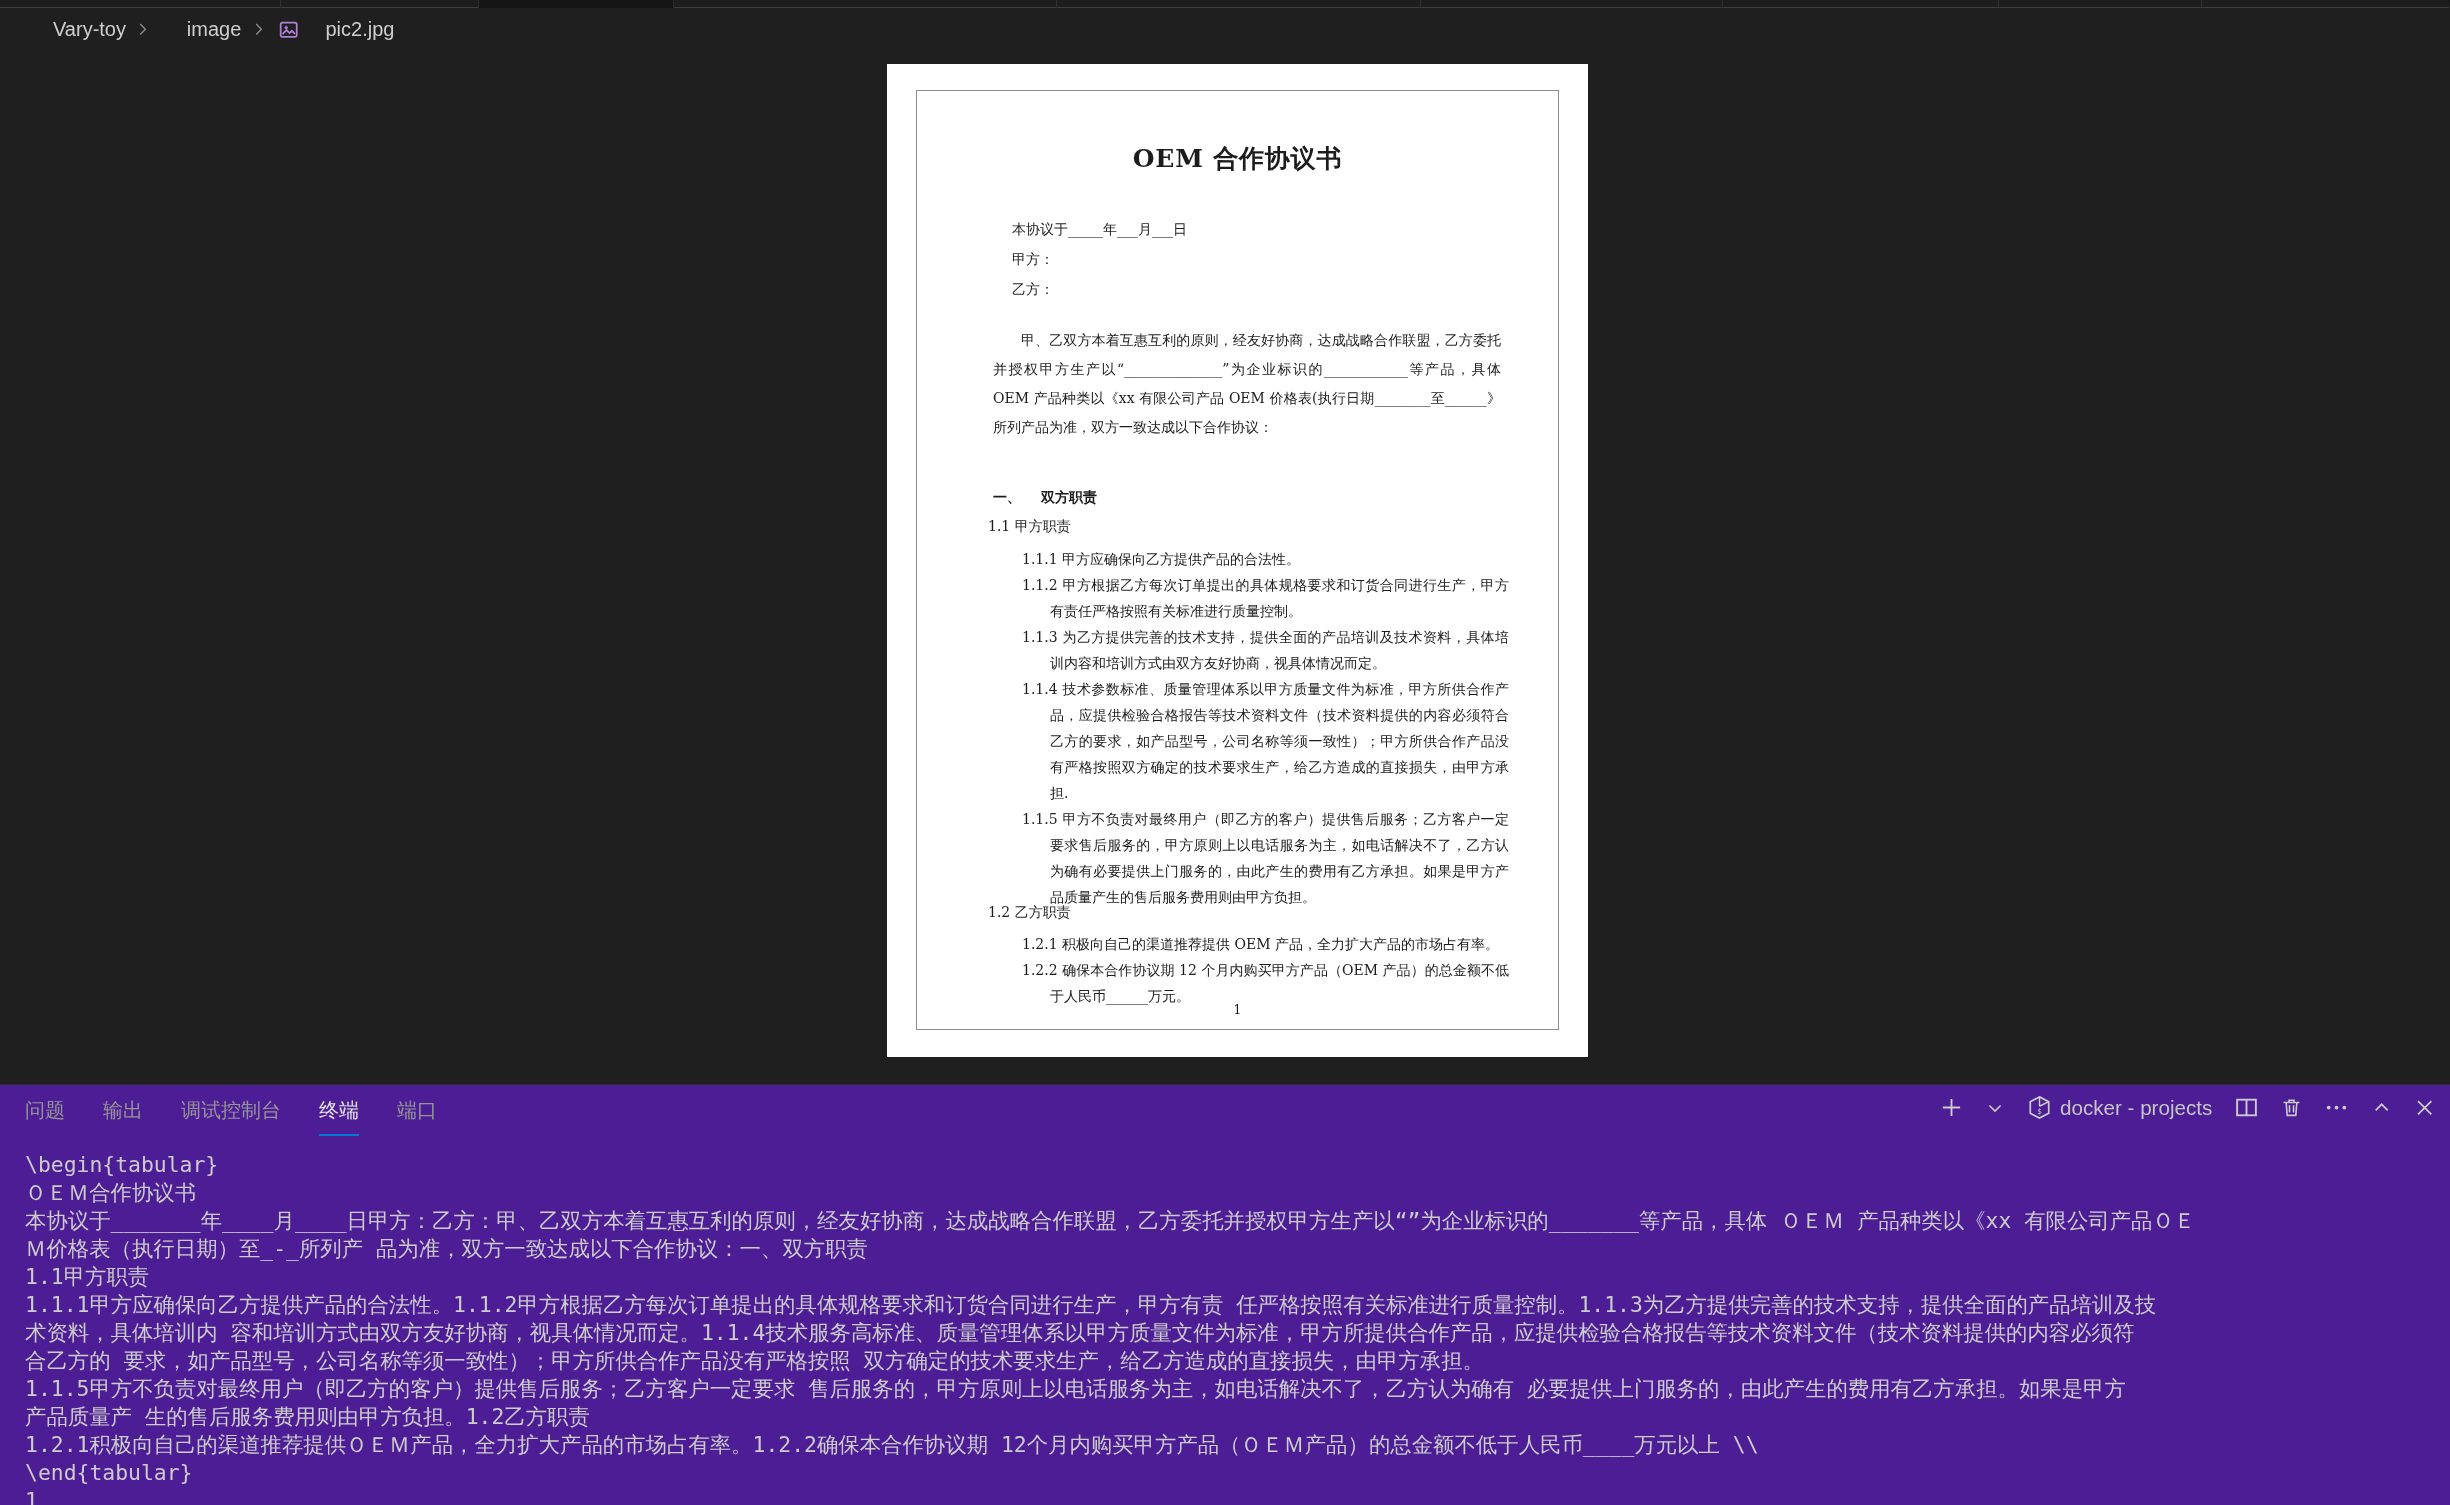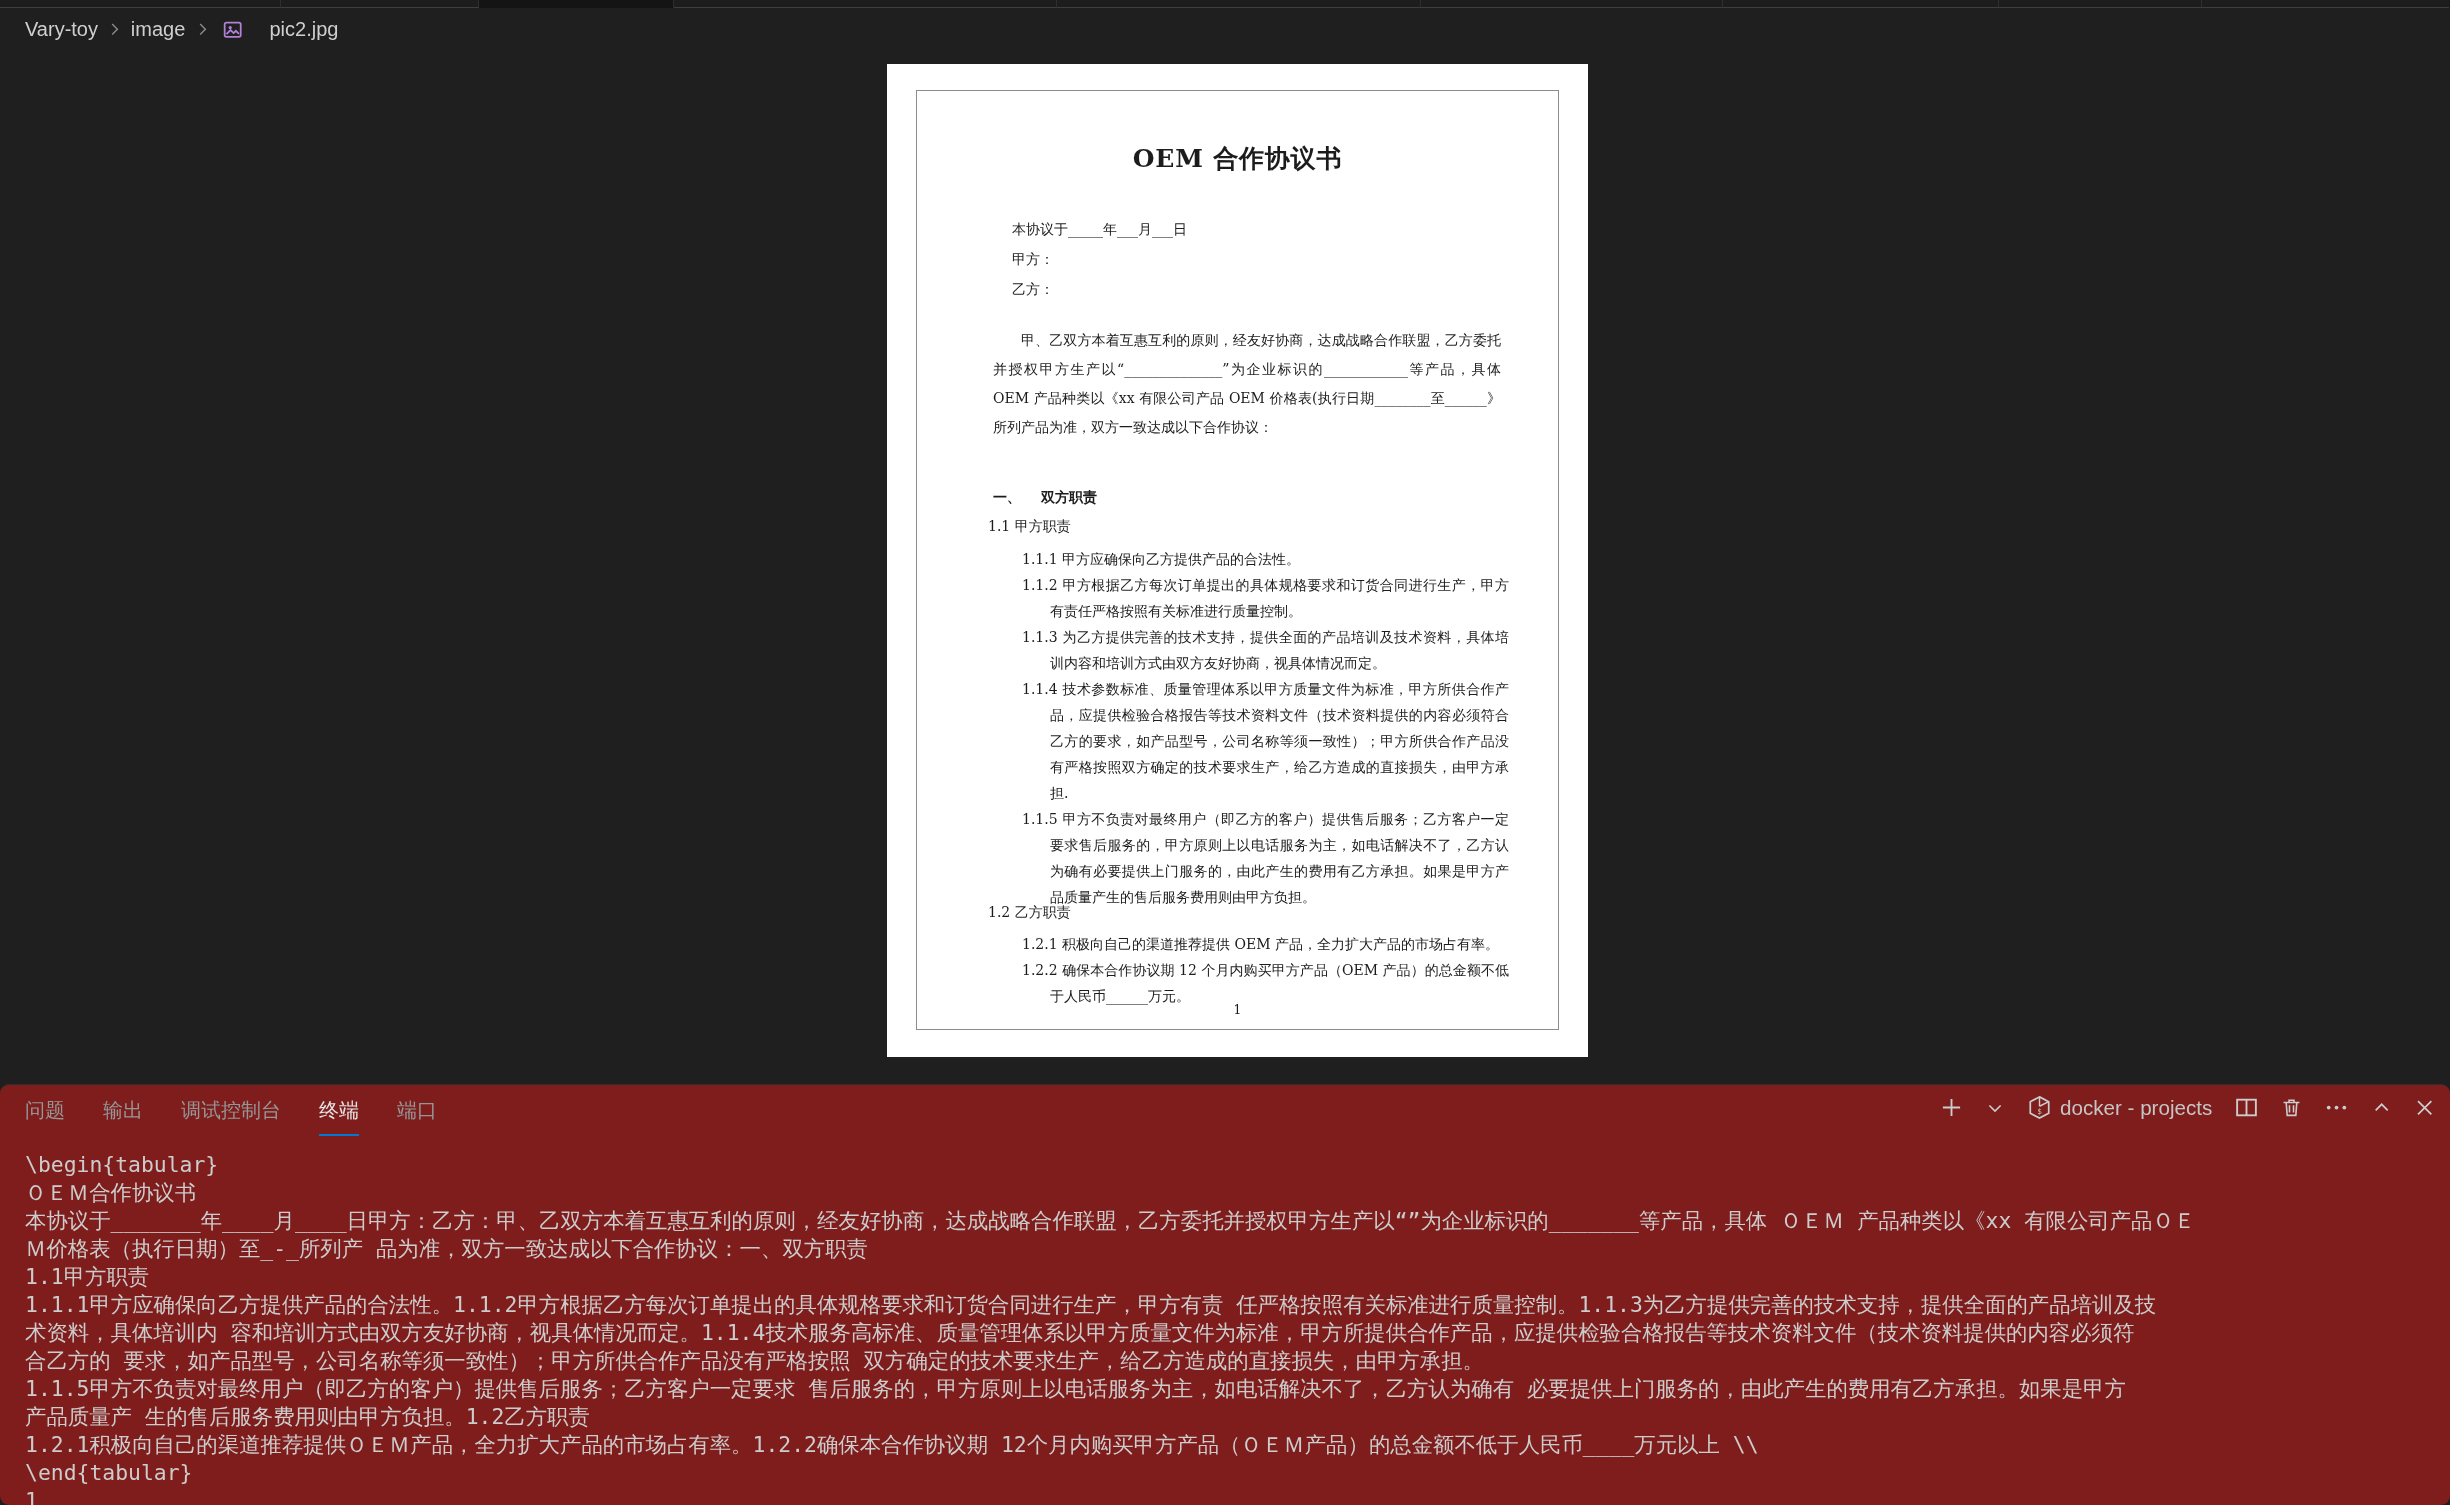--- a/index.html
+++ b/index.html
@@ -8,21 +8,21 @@
 
   
   .tabstrip { display:flex; height:8.2px; background:#181818; }
   .tseg { height:8.2px; background:#1d1d1d; border-right:0.8px solid #2f2f2f;
           border-bottom:0.8px solid #3e3e3e; }
   .tseg.active { background:#141414; border-bottom-color:transparent; }
 
   
   .breadcrumbs { height:43px; display:flex; align-items:center; padding-left:25px;
                  background:#1f1f1f; color:#cfcfcf; font-size:20px; }
-  .crumb { cursor:pointer; }
+  .crumb { cursor:pointer;margin-left:28px; }
   .crumb-sep { margin:0 8.2px; display:flex; align-items:center; }
   .crumb-file { display:flex; align-items:center;gap:20px; }
   .crumb-file .ic { margin:0 6.6px 0 3.3px; display:flex; }
 
   
   .editor { position:absolute; left:0; top:51px; width:2450px; height:1033px;
             background:#1f1f1f; }
   .image-canvas { position:absolute; left:887px; top:13px; width:701px; height:993px;
                   background:#ffffff;padding-left:32px; }
   .page { position:absolute; left:29px; top:26px; width:643px; height:940px;
@@ -38,21 +38,21 @@
   .doc-sub1  { position:absolute; left:71px; top:427px; }
   .doc-items1{ position:absolute; left:105px; top:455px; width:487px; }
   .doc-sub2  { position:absolute; left:71px; top:813px; }
   .doc-items2{ position:absolute; left:105px; top:840px; width:487px; }
   .doc-item  { padding-left:28px; text-indent:-28px; line-height:26px; text-align:justify; }
   .doc-pagenum { position:absolute; left:0; top:912px; width:100%; text-align:center;
                  font-size:12.3px; }
 
   
   .panel { position:absolute; left:0; top:1084px; width:2450px; height:421px;
-           background:#7f1d1d; border-top:0.8px solid #2e2e2e;border-radius:9px; }
+           background:#4c1d95; border-top:0.8px solid #2e2e2e; }
   .panel-header { display:flex; align-items:flex-start; height:48px; padding:0 15px 0 25px; }
   .panel-tabs { display:flex; gap:38px; padding-top:11.5px; }
   .ptab { font-size:20px; color:#969696; padding-bottom:10px; cursor:pointer; }
   .ptab.active { color:#e4e4e4; border-bottom:2.5px solid #0078d4; }
   .panel-actions { margin-left:auto; display:flex; align-items:center; gap:21.4px;
                    padding-top:10px; color:#cccccc; }
   .abtn { display:flex; align-items:center; cursor:pointer; }
   .term-entry { display:flex; align-items:center; gap:8.2px; font-size:20.6px; color:#c5c5c5; }
 
   .terminal { position:absolute; left:25px; top:66px; right:0; bottom:0;

